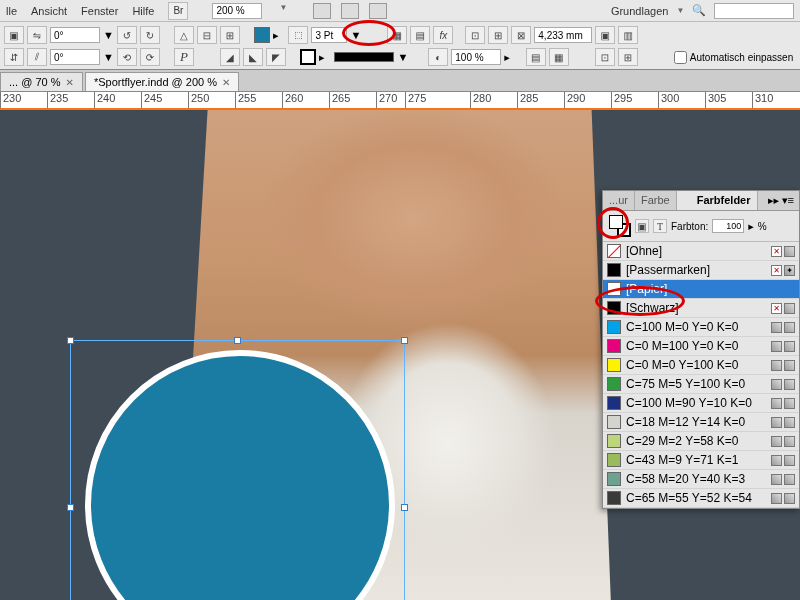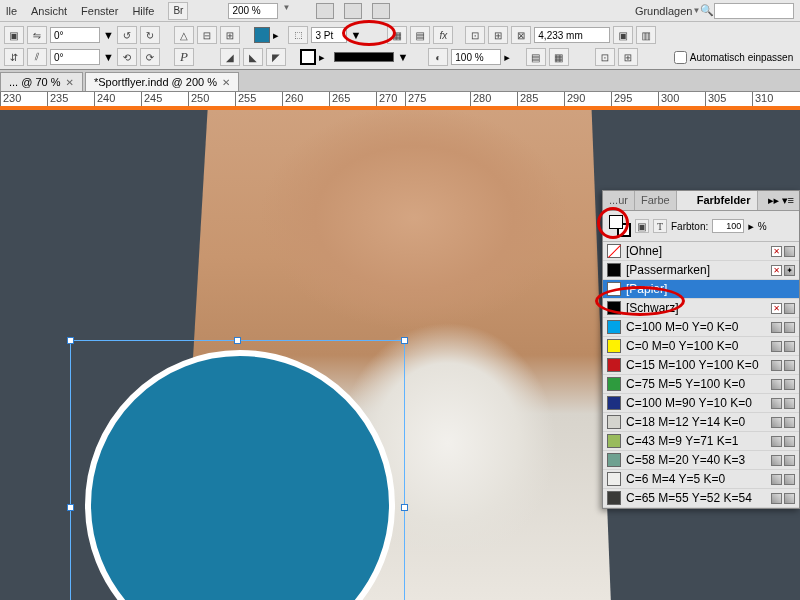--- a/index.html
+++ b/index.html
@@ -1,41 +1,41 @@
 <!DOCTYPE html>
 <html><head>
 <meta charset="utf-8">
 <style>
   * { margin: 0; padding: 0; box-sizing: border-box; font-family: Tahoma, Arial, sans-serif; font-size: 11px; }
   body { background: #4a4a4a; width: 800px; height: 600px; overflow: hidden; position: relative; }
 
   .menubar { background: #e8e8e8; height: 22px; display: flex; align-items: center; padding: 0 6px; gap: 14px; border-bottom: 1px solid #bbb; }
   .menubar span { color: #333; }
-  .menubar .zoom-box { margin-left: 26px; display: flex; align-items: flex-start; gap: 4px; }
+  .menubar .zoom-box { margin-left: 10px; display: flex; align-items: flex-start; gap: 17px; }
   .menubar .zoom-box input { width: 50px; height: 16px; font-size: 10px; padding: 0 3px; border: 1px solid #aaa; }
   .menubar .tri { font-size: 8px; color: #666; }
   .menubar .icon-group { display: flex; gap: 10px; margin-left: 12px; }
   .menubar .icon-group .ic { width: 18px; height: 16px; background: #ddd; border: 1px solid #999; }
-  .menubar .right { margin-left: auto; display: flex; align-items: center; }
+  .menubar .right { margin-left: auto; display: flex; align-items: center; gap: 8px; }
   .menubar .right input { width: 80px; height: 16px; border: 1px solid #aaa; }
 
   .controlbar { background: #e8e8e8; height: 48px; border-bottom: 1px solid #888; padding: 2px 4px; }
   .controlbar .row { display: flex; align-items: center; height: 22px; gap: 3px; }
   .cbtn { width: 20px; height: 18px; background: #f0f0f0; border: 1px solid #bbb; display: flex; align-items: center; justify-content: center; font-size: 10px; color: #444; }
   .cinput { width: 50px; height: 16px; border: 1px solid #aaa; font-size: 10px; padding: 0 3px; background: #fff; }
   .swatch-fill { width: 16px; height: 16px; background: #1a7ba3; border: 1px solid #666; }
   .swatch-stroke { width: 16px; height: 16px; background: #fff; border: 2px solid #000; }
   .stroke-field { width: 36px; height: 16px; border: 1px solid #aaa; font-size: 10px; padding: 0 3px; background: #fff; display: inline-flex; align-items: center; }
   .stroke-circle { position: absolute; border: 3px solid #d80000; border-radius: 50%; pointer-events: none; }
 
   .tabbar { background: #ccc; height: 22px; display: flex; align-items: flex-end; border-bottom: 1px solid #888; }
   .tab { background: #e6e6e6; border: 1px solid #999; border-bottom: none; padding: 3px 8px; margin-right: 2px; font-size: 10px; display: flex; align-items: center; gap: 5px; }
   .tab .x { font-size: 10px; color: #666; }
 
-  .ruler-h { background: #fff; height: 18px; border-bottom: 4px solid #f97316; position: relative; overflow: hidden; font-size: 8px; color: #444; }
+  .ruler-h { background: #fff; height: 18px; border-bottom: 2px solid #f97316; position: relative; overflow: hidden; font-size: 8px; color: #444; }
   .ruler-h .tick { position: absolute; top: 0; border-left: 1px solid #777; height: 18px; padding-left: 2px; }
 
   .canvas { position: relative; background: #414b55; height: 490px; }
   .figure { position: absolute; left: 150px; top: 0; width: 480px; height: 490px; background:
     radial-gradient(ellipse 220px 160px at 55% 22%, #d4a582 0%, #c89570 45%, transparent 70%),
     radial-gradient(ellipse 180px 200px at 62% 68%, #f2f0ec 0%, #e5e2db 40%, transparent 60%),
     linear-gradient(180deg, #cfa17e 0%, #c8966f 30%, #bb8a63 50%, #d8d4cc 62%, #eae6df 100%);
     clip-path: polygon(12% 0, 92% 0, 96% 100%, 6% 100%);
   }
   .circle-obj { position: absolute; left: 85px; top: 240px; width: 310px; height: 310px; }
@@ -112,21 +112,21 @@
     <div class="stroke-field">3 Pt</div>
     <span class="tri">▼</span>
     <div style="width:20px"></div>
     <div class="cbtn">▦</div>
     <div class="cbtn">▤</div>
     <div class="cbtn" style="font-style:italic">fx</div>
     <div style="width:6px"></div>
     <div class="cbtn">⊡</div>
     <div class="cbtn">⊞</div>
     <div class="cbtn">⊠</div>
-    <input class="cinput" style="width: 76px;" value="4,233 mm">
+    <input class="cinput" style="width: 58px;" value="4,233 mm">
     <div class="cbtn">▣</div>
     <div class="cbtn">▥</div>
   </div>
   <div class="row">
     <div class="cbtn">⇵</div>
     <div class="cbtn">⫽</div>
     <input class="cinput" value="0°" style="">
     <span class="tri">▼</span>
     <div class="cbtn">⟲</div>
     <div class="cbtn">⟳</div>
@@ -257,36 +257,36 @@
       </div>
       <div class="swatch-row">
         <div class="sw" style="background: rgb(0, 163, 232);"></div>
         <div class="sw-label">C=100 M=0 Y=0 K=0</div>
         <div class="sw-icons">
           <div class="sw-ic g"></div>
           <div class="sw-ic g"></div>
         </div>
       </div>
       <div class="swatch-row">
+        <div class="sw" style="background: rgb(230, 0, 126);"></div>
+        <div class="sw-label">C=0 M=100 Y=0 K=0</div>
+        <div class="sw-icons">
+          <div class="sw-ic g"></div>
+          <div class="sw-ic g"></div>
+        </div>
+      </div>
+      <div class="swatch-row">
         <div class="sw" style="background: rgb(255, 242, 0);"></div>
         <div class="sw-label">C=0 M=0 Y=100 K=0</div>
         <div class="sw-icons">
           <div class="sw-ic g"></div>
           <div class="sw-ic g"></div>
         </div>
       </div>
       <div class="swatch-row">
-        <div class="sw" style="background: rgb(196, 22, 28);"></div>
-        <div class="sw-label">C=15 M=100 Y=100 K=0</div>
-        <div class="sw-icons">
-          <div class="sw-ic g"></div>
-          <div class="sw-ic g"></div>
-        </div>
-      </div>
-      <div class="swatch-row">
         <div class="sw" style="background: rgb(46, 155, 62);"></div>
         <div class="sw-label">C=75 M=5 Y=100 K=0</div>
         <div class="sw-icons">
           <div class="sw-ic g"></div>
           <div class="sw-ic g"></div>
         </div>
       </div>
       <div class="swatch-row">
         <div class="sw" style="background: rgb(28, 47, 130);"></div>
         <div class="sw-label">C=100 M=90 Y=10 K=0</div>
@@ -297,44 +297,44 @@
       </div>
       <div class="swatch-row">
         <div class="sw" style="background: rgb(212, 212, 206);"></div>
         <div class="sw-label">C=18 M=12 Y=14 K=0</div>
         <div class="sw-icons">
           <div class="sw-ic g"></div>
           <div class="sw-ic g"></div>
         </div>
       </div>
       <div class="swatch-row">
+        <div class="sw" style="background: rgb(189, 214, 124);"></div>
+        <div class="sw-label">C=29 M=2 Y=58 K=0</div>
+        <div class="sw-icons">
+          <div class="sw-ic g"></div>
+          <div class="sw-ic g"></div>
+        </div>
+      </div>
+      <div class="swatch-row">
         <div class="sw" style="background: rgb(153, 187, 93);"></div>
         <div class="sw-label">C=43 M=9 Y=71 K=1</div>
         <div class="sw-icons">
           <div class="sw-ic g"></div>
           <div class="sw-ic g"></div>
         </div>
       </div>
       <div class="swatch-row">
         <div class="sw" style="background: rgb(111, 161, 145);"></div>
         <div class="sw-label">C=58 M=20 Y=40 K=3</div>
         <div class="sw-icons">
           <div class="sw-ic g"></div>
           <div class="sw-ic g"></div>
         </div>
       </div>
       <div class="swatch-row">
-        <div class="sw" style="background: rgb(238, 238, 236);"></div>
-        <div class="sw-label">C=6 M=4 Y=5 K=0</div>
-        <div class="sw-icons">
-          <div class="sw-ic g"></div>
-          <div class="sw-ic g"></div>
-        </div>
-      </div>
-      <div class="swatch-row">
         <div class="sw" style="background: rgb(58, 58, 56);"></div>
         <div class="sw-label">C=65 M=55 Y=52 K=54</div>
         <div class="sw-icons">
           <div class="sw-ic g"></div>
           <div class="sw-ic g"></div>
         </div>
       </div>
       <div class="panel-circle1" style="left: -8px; top: 44px; width: 90px; height: 30px;"></div>
     </div>
 </div>

